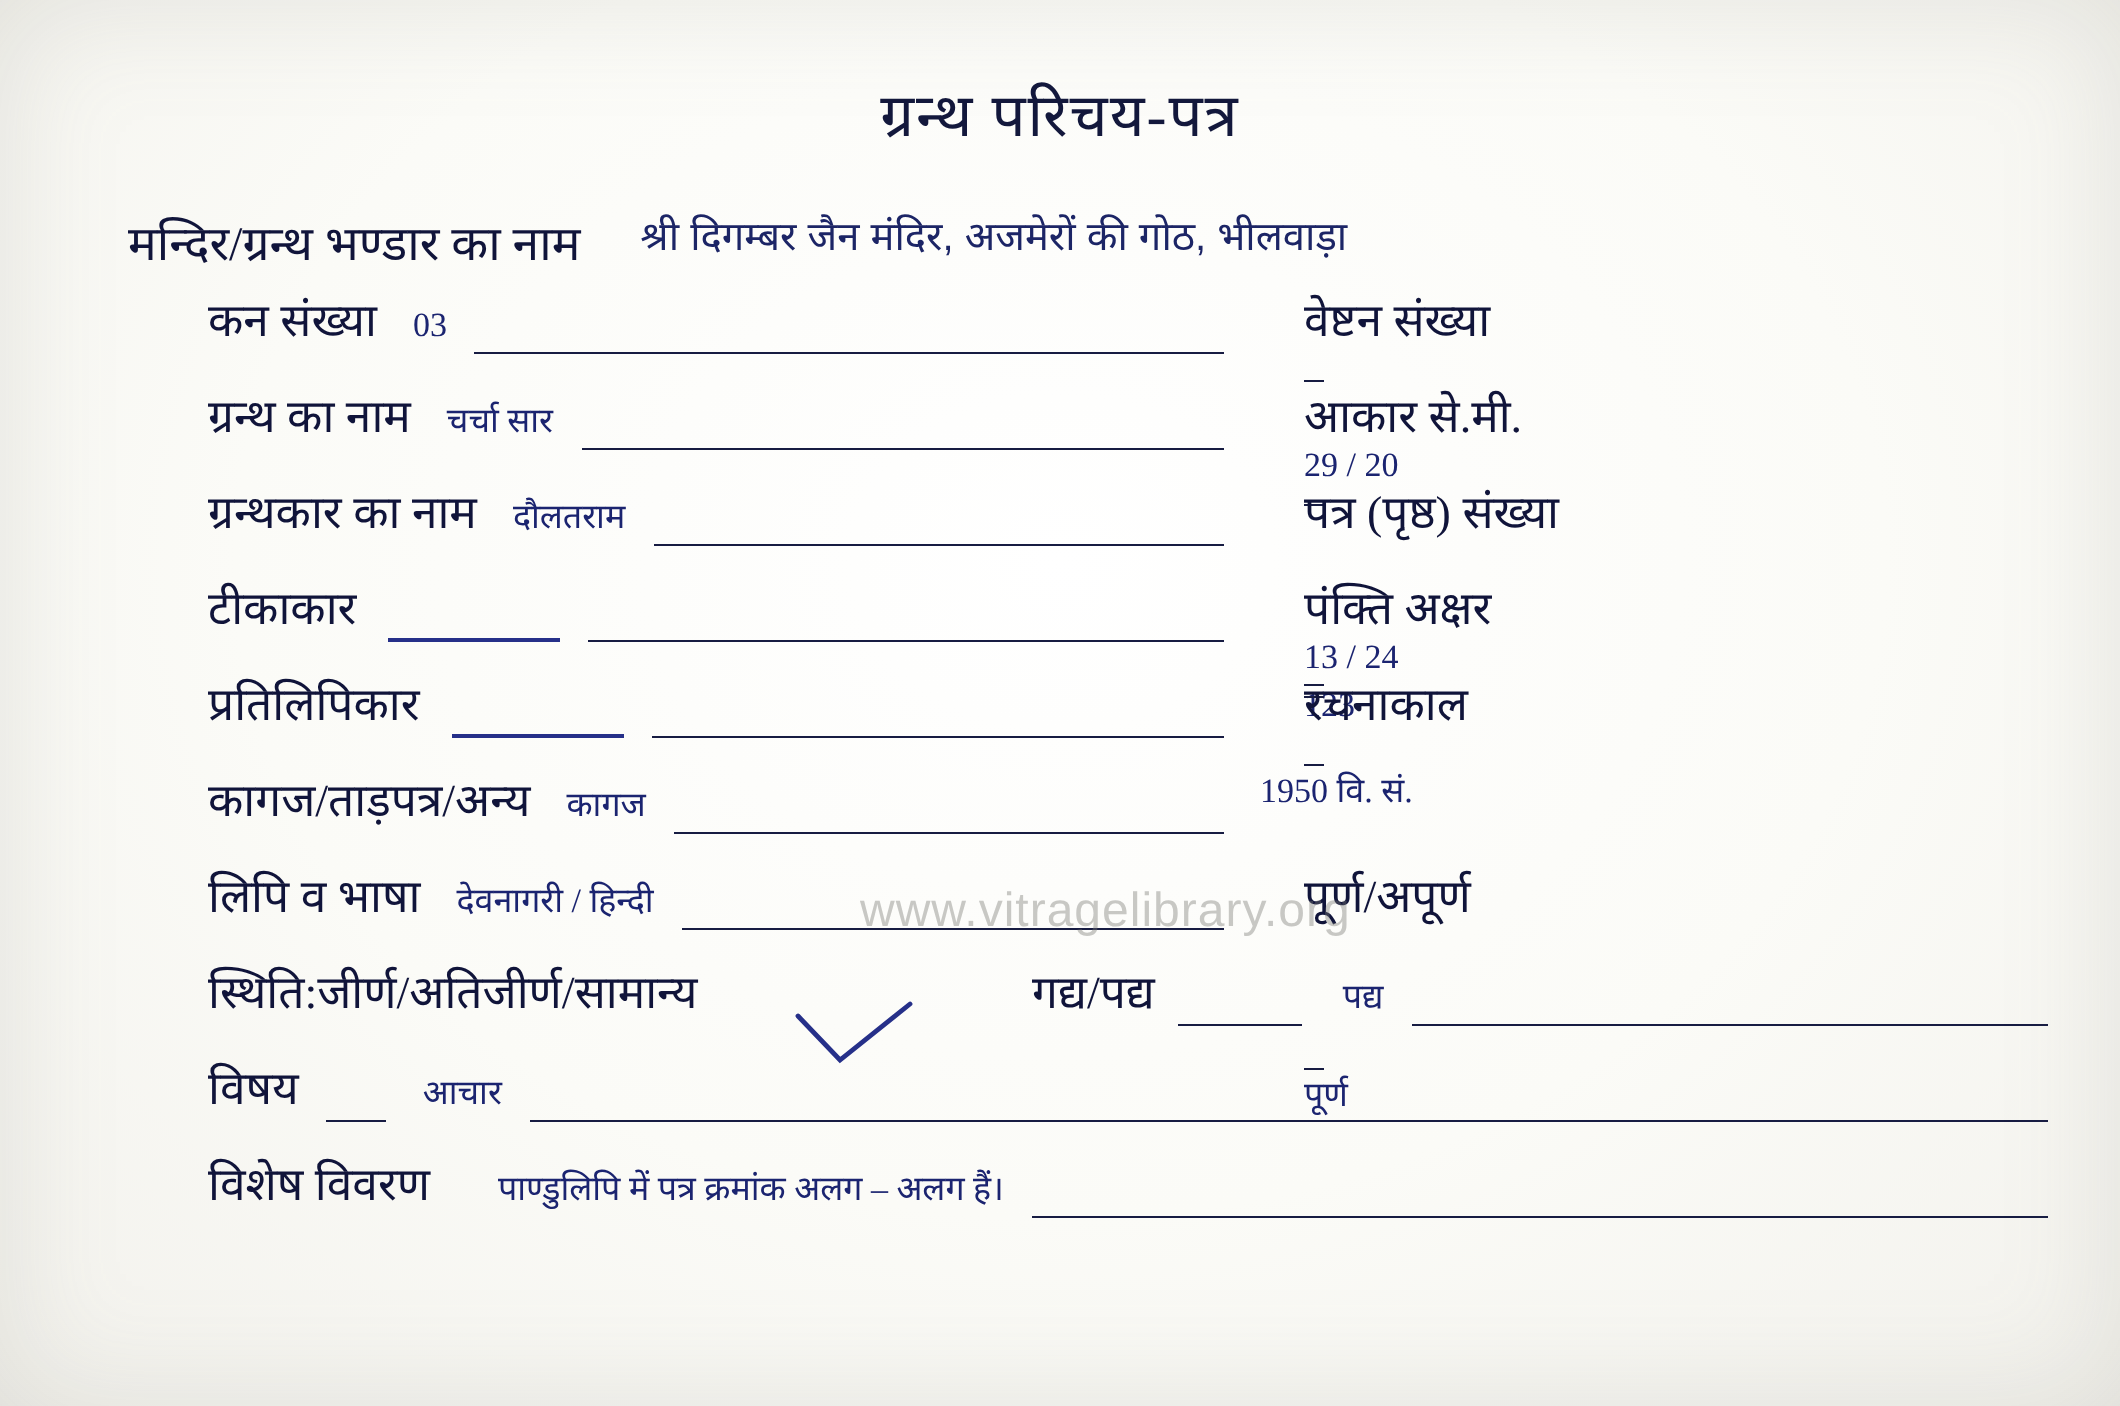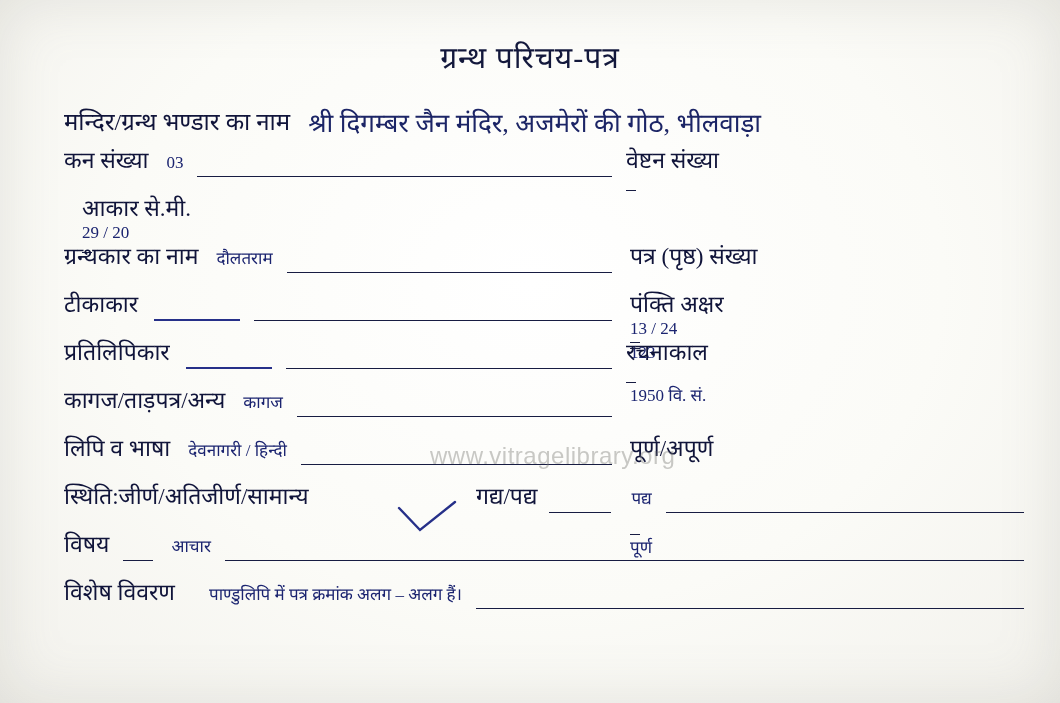--- a/index.html
+++ b/index.html
@@ -51,24 +51,24 @@
     display: flex;
     align-items: flex-start;
   }
   .hdr-label {
     font-size: 24px;
     color: #10143a;
     font-family: "Liberation Serif", serif;
     white-space: nowrap;
   }
   .hdr-value {
-    font-size: 26px;
+    font-size: 20px;
     color: #1c2566;
-    font-family: Liberation Serif, serif;
-    margin-left: 18px;
+    font-family: Liberation Sans, sans-serif;
+    margin-left: 30px;
     white-space: nowrap;
   }
 
   
   .rows {
     position: absolute;
     left: 64px;
     top: 152px;
     width: 960px;
   }
@@ -88,20 +88,21 @@
   .cell.right { width: 412px; flex-direction: column; }
   .cell.full { width: 960px; }
 
   .lbl {
     font-size: 23px;
     color: #10143a;
     font-family: "Liberation Serif", serif;
     white-space: nowrap;
     position: relative;
     bottom: 9px;
+    margin-left: 40px;
   }
   .val {
     font-size: 17px;
     color: #1b2470;
     font-family: "Liberation Serif", serif;
     white-space: nowrap;
     position: relative;
     bottom: 9px;
     margin-left: 18px;
   }
@@ -174,20 +175,25 @@
         <span class="val">03</span>
         <span class="rule"></span>
       </div>
       <div class="cell right">
         <span class="lbl">वेष्टन संख्या</span>
         <span class="rule"></span>
       </div>
     </div>
 
     <div class="row">
+      <div class="cell left">
+        <span class="lbl">ग्रन्थ का नाम</span>
+        <span class="val">चर्चा सार</span>
+        <span class="rule"></span>
+      </div>
       <div class="cell right">
         <span class="lbl">आकार से.मी.</span>
         <span class="val">29 / 20</span>
         <span class="rule"></span>
       </div>
     </div>
 
     <div class="row">
       <div class="cell left">
         <span class="lbl">ग्रन्थकार का नाम</span>

